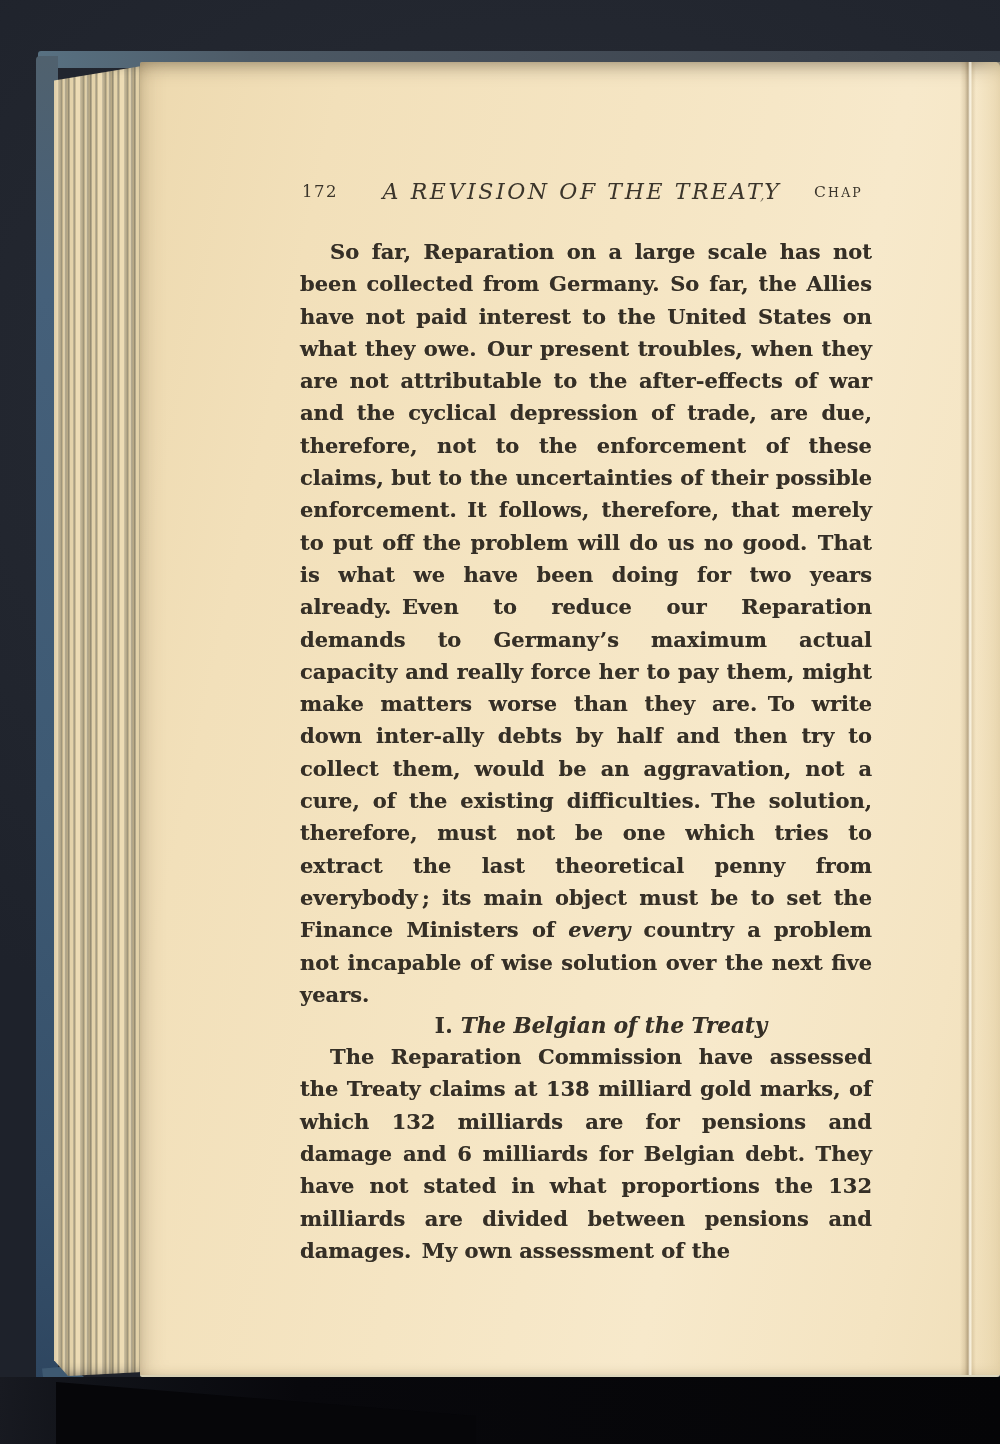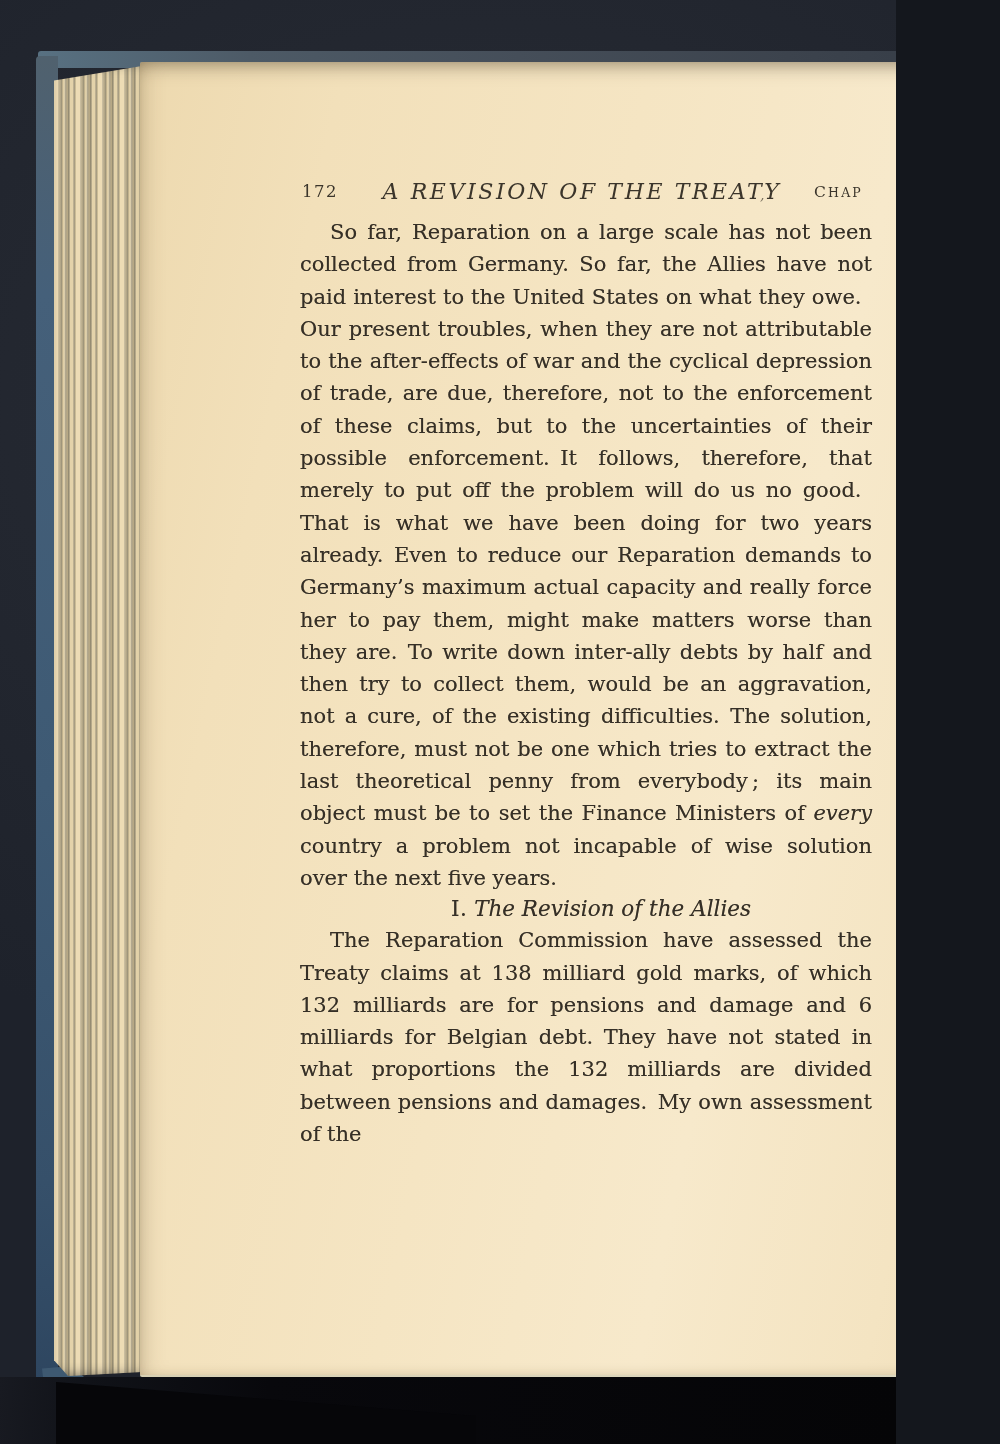--- a/index.html
+++ b/index.html
@@ -1,18 +1,18 @@
 <!DOCTYPE html>
 <html><head>
 <meta charset="utf-8">
 <style>
   html, body { margin: 0; padding: 0; background: #14171d; }
   .scene {
     position: relative;
-    width: 896px;
+    width: 1000px;
     height: 1444px;
     overflow: hidden;
     background:
       radial-gradient(ellipse 900px 700px at 55% 28%, #2a2e38 0%, #242831 45%, #1e222b 100%);
     font-family: "DejaVu Serif", "Liberation Serif", serif;
   }
 
   
   .cover-top-edge {
     position: absolute; left: 38px; top: 51px; width: 962px; height: 17px;
@@ -104,26 +104,27 @@
     position: absolute; left: 460px; top: 9px;
     font-size: 14px; opacity: .65; font-style: italic;
   }
   .chapter-label {
     position: absolute; right: 9px; top: 5px; display: inline-block;
     font-size: 12.5px; letter-spacing: 2.2px; margin-left: 12px;
   }
   .chapter-label::first-letter { font-size: 15.5px; }
 
   .body-text {
-    margin-top: 12px;
+    margin-top: 32px;
     font-size: 21px;
     line-height: 32.3px;
     text-align: justify;
     color: #352f26;
     text-shadow: 0 0 .45px rgba(53,47,38,.55);
+    font-weight: bold;
   }
   .body-text p { margin: 0; text-indent: 30px; }
   .italic-word { font-style: italic; }
   .section-heading {
     margin: 22px 0 6px;
     text-align: center;
     font-size: 21.5px;
     line-height: 30px;
     text-indent: 0;
     color: #352f26;
@@ -152,21 +153,21 @@
       <div class="page-header">
         <span class="page-number">172</span>
         <span class="running-title">A REVISION OF THE TREATY</span>
         <span class="ink-speck">,</span>
         <span class="chapter-label">CHAP</span>
       </div>
 
       <div class="body-text">
         <p><span>So far, Reparation on a large scale has not been collected from Germany. So far, the Allies have not paid interest to the United States on what they owe. Our present troubles, when they are not attributable to the after-effects of war and the cyclical depression of trade, are due, therefore, not to the enforcement of these claims, but to the uncertainties of their possible enforcement. It follows, therefore, that merely to put off the problem will do us no good. That is what we have been doing for two years already. Even to reduce our Reparation demands to Germany’s maximum actual capacity and really force her to pay them, might make matters worse than they are. To write down inter-ally debts by half and then try to collect them, would be an aggravation, not a cure, of the existing difficulties. The solution, therefore, must not be one which tries to extract the last theoretical penny from everybody ; its main object must be to set the Finance Ministers of </span><span class="italic-word">every</span><span> country a problem not incapable of wise solution over the next five years.</span></p>
 
-        <p class="section-heading"><span class="heading-numeral">I.</span>&nbsp;<span class="heading-title">The Revision of the Allies</span></p>
+        <p class="section-heading"><span class="heading-numeral">I.</span>&nbsp;<span class="heading-title">The Belgian of the Treaty</span></p>
 
         <p>The Reparation Commission have assessed the Treaty claims at 138 milliard gold marks, of which 132 milliards are for pensions and damage and 6 milliards for Belgian debt. They have not stated in what proportions the 132 milliards are divided between pensions and damages. My own assessment of the</p>
       </div>
 
     </div>
   </div>
 
   <div class="bottom-shadow"></div>
   <div class="shadow-wedge"></div>
 

